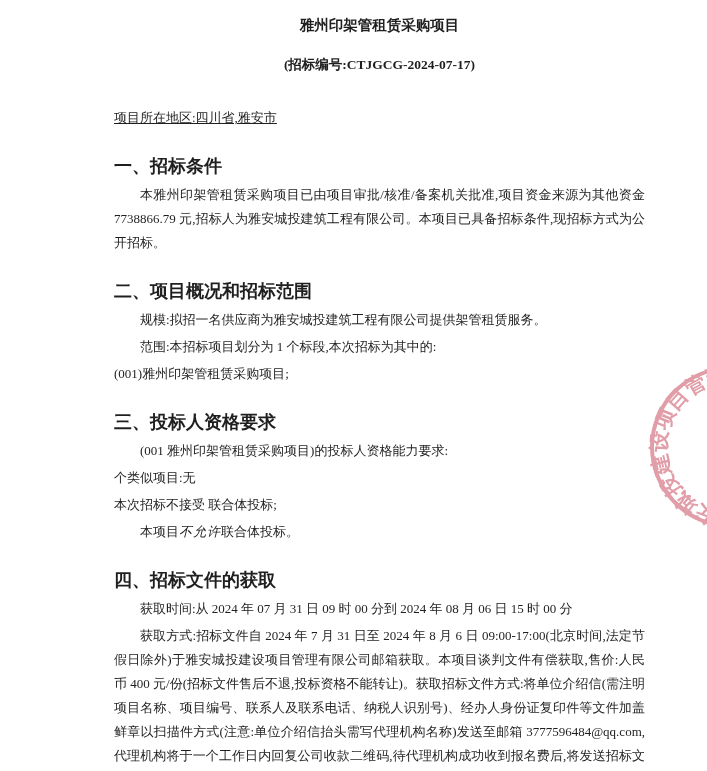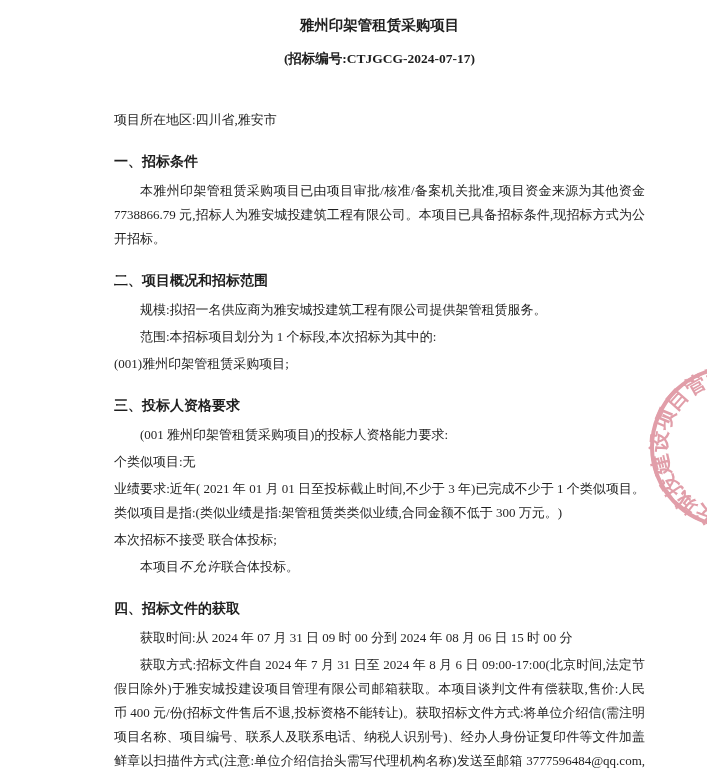--- a/index.html
+++ b/index.html
@@ -24,35 +24,34 @@
     text-align: center;
     font-weight: bold;
     font-size: 14.5px;
     line-height: 26px;
   }
   .subtitle {
     text-align: center;
     font-weight: bold;
     font-size: 13.5px;
     line-height: 26px;
-    margin-top: 8px;
+    margin-top: 14px;
   }
-  .loc-line { margin-top: 36px; }
+  .loc-line { margin-top: 28px; text-decoration: underline; }
   p {
     line-height: 24px;
     margin-bottom: 3px;
     text-align: justify;
   }
   p.indent { text-indent: 2em; }
   h2 {
-    font-size: 14px;
+    font-size: 18px;
     font-weight: bold;
     line-height: 24px;
-    margin: 18px 0 5px 0;
-    font-family: Liberation Mono, monospace;
+    margin: 24px 0 5px 0;
   }
   em.kaiti {
     font-style: italic;
     letter-spacing: 1px;
   }
   .seal {
     position: absolute;
     left: 646px;
     top: 362px;
     width: 170px;
@@ -79,21 +78,20 @@
     <p class="indent">本雅州印架管租赁采购项目已由项目审批/核准/备案机关批准,项目资金来源为其他资金 7738866.79 元,招标人为雅安城投建筑工程有限公司。本项目已具备招标条件,现招标方式为公开招标。</p>
 
     <h2>二、项目概况和招标范围</h2>
     <p class="indent">规模:拟招一名供应商为雅安城投建筑工程有限公司提供架管租赁服务。</p>
     <p class="indent">范围:本招标项目划分为 1 个标段,本次招标为其中的:</p>
     <p>(001)雅州印架管租赁采购项目;</p>
 
     <h2>三、投标人资格要求</h2>
     <p class="indent">(001 雅州印架管租赁采购项目)的投标人资格能力要求:</p>
     <p>个类似项目:无</p>
-    <p>业绩要求:近年( 2021 年 01 月 01 日至投标截止时间,不少于 3 年)已完成不少于 1 个类似项目。类似项目是指:(类似业绩是指:架管租赁类类似业绩,合同金额不低于 300 万元。)</p>
     <p>本次招标不接受 联合体投标;</p>
     <p class="indent"><span>本项目</span><em class="kaiti">不允许</em><span>联合体投标。</span></p>
 
     <h2>四、招标文件的获取</h2>
     <p class="indent">获取时间:从 2024 年 07 月 31 日 09 时 00 分到 2024 年 08 月 06 日 15 时 00 分</p>
     <p class="indent">获取方式:招标文件自 2024 年 7 月 31 日至 2024 年 8 月 6 日 09:00-17:00(北京时间,法定节假日除外)于雅安城投建设项目管理有限公司邮箱获取。本项目谈判文件有偿获取,售价:人民币 400 元/份(招标文件售后不退,投标资格不能转让)。获取招标文件方式:将单位介绍信(需注明项目名称、项目编号、联系人及联系电话、纳税人识别号)、经办人身份证复印件等文件加盖鲜章以扫描件方式(注意:单位介绍信抬头需写代理机构名称)发送至邮箱 3777596484@qq.com,代理机构将于一个工作日内回复公司收款二维码,待代理机构成功收到报名费后,将发送招标文件及其附件给供应商,即报名成功。若有疑问请拨打</p>
 
   </div>
 
   <div class="seal">

